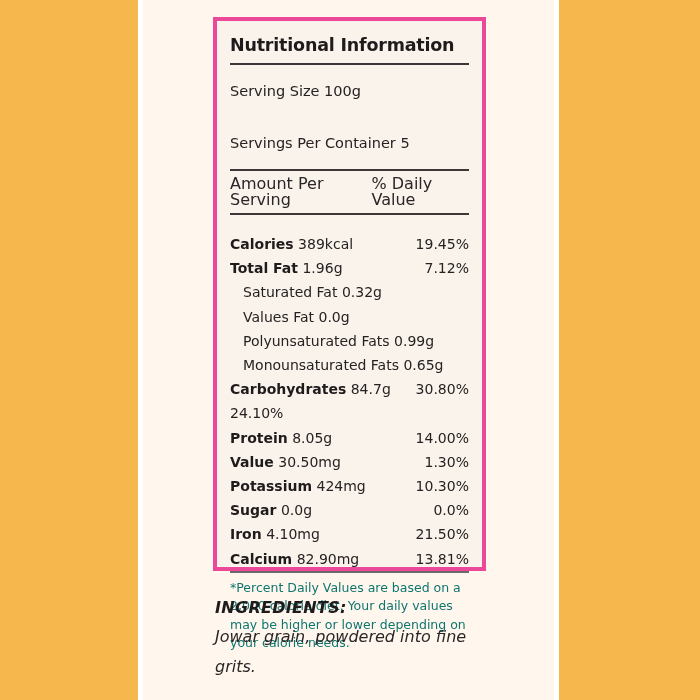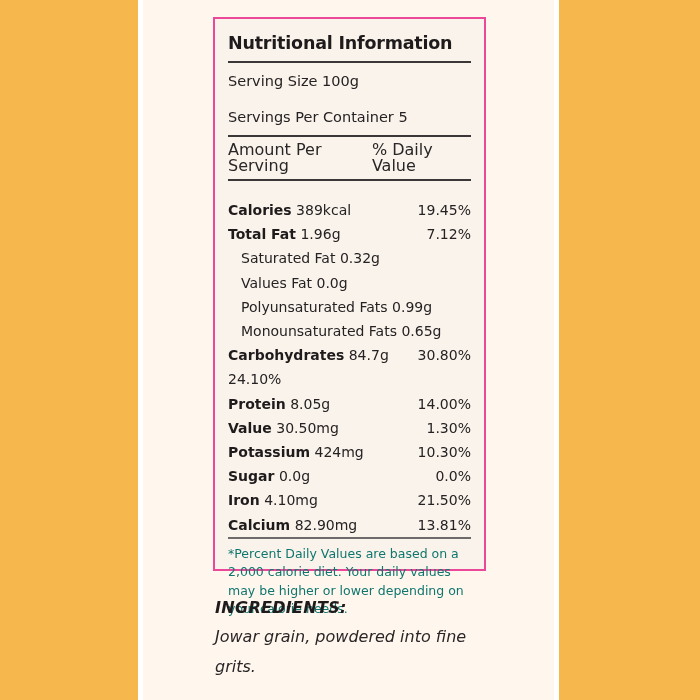--- a/index.html
+++ b/index.html
@@ -13,30 +13,30 @@
     position:absolute;left:138px;top:0;
     width:411px;height:700px;
     background:#FFF6EE;
     border-left:5px solid #FFFFFF;
     border-right:5px solid #FFFFFF;
   }
   .label-card{
     position:absolute;left:70px;top:17px;
     width:273px;height:554px;box-sizing:border-box;
     background:#FAF3EB;
-    border:2px solid #ec4899;
+    border:4px solid #ec4899;
     padding:10px 13px 0 13px;
   }
   .label-title{
     font-size:17.5px;font-weight:700;letter-spacing:-0.2px;
     line-height:24px;margin:2px 0 6px 0;color:#1F1B1C;white-space:nowrap;
   }
   .rule{height:2px;background:#3B3738;}
   .rule.gray{background:#6E6A6B;height:2px;}
-  .serving-line{font-size:14.5px;line-height:20px;padding:8px 0;}
+  .serving-line{font-size:14.5px;line-height:20px;padding:16px 0;}
   .col-header{
     display:flex;justify-content:space-between;align-items:center;
     font-size:16px;line-height:16px;padding:5px 0;color:#2A2627;
   }
   .rows{padding:1px 0 0 0;margin-top:16px;}
   .row{
     display:flex;justify-content:space-between;align-items:center;
     height:24.2px;font-size:14px;white-space:nowrap;
   }
   .row .nm b{font-weight:700;color:#1F1B1C;}

